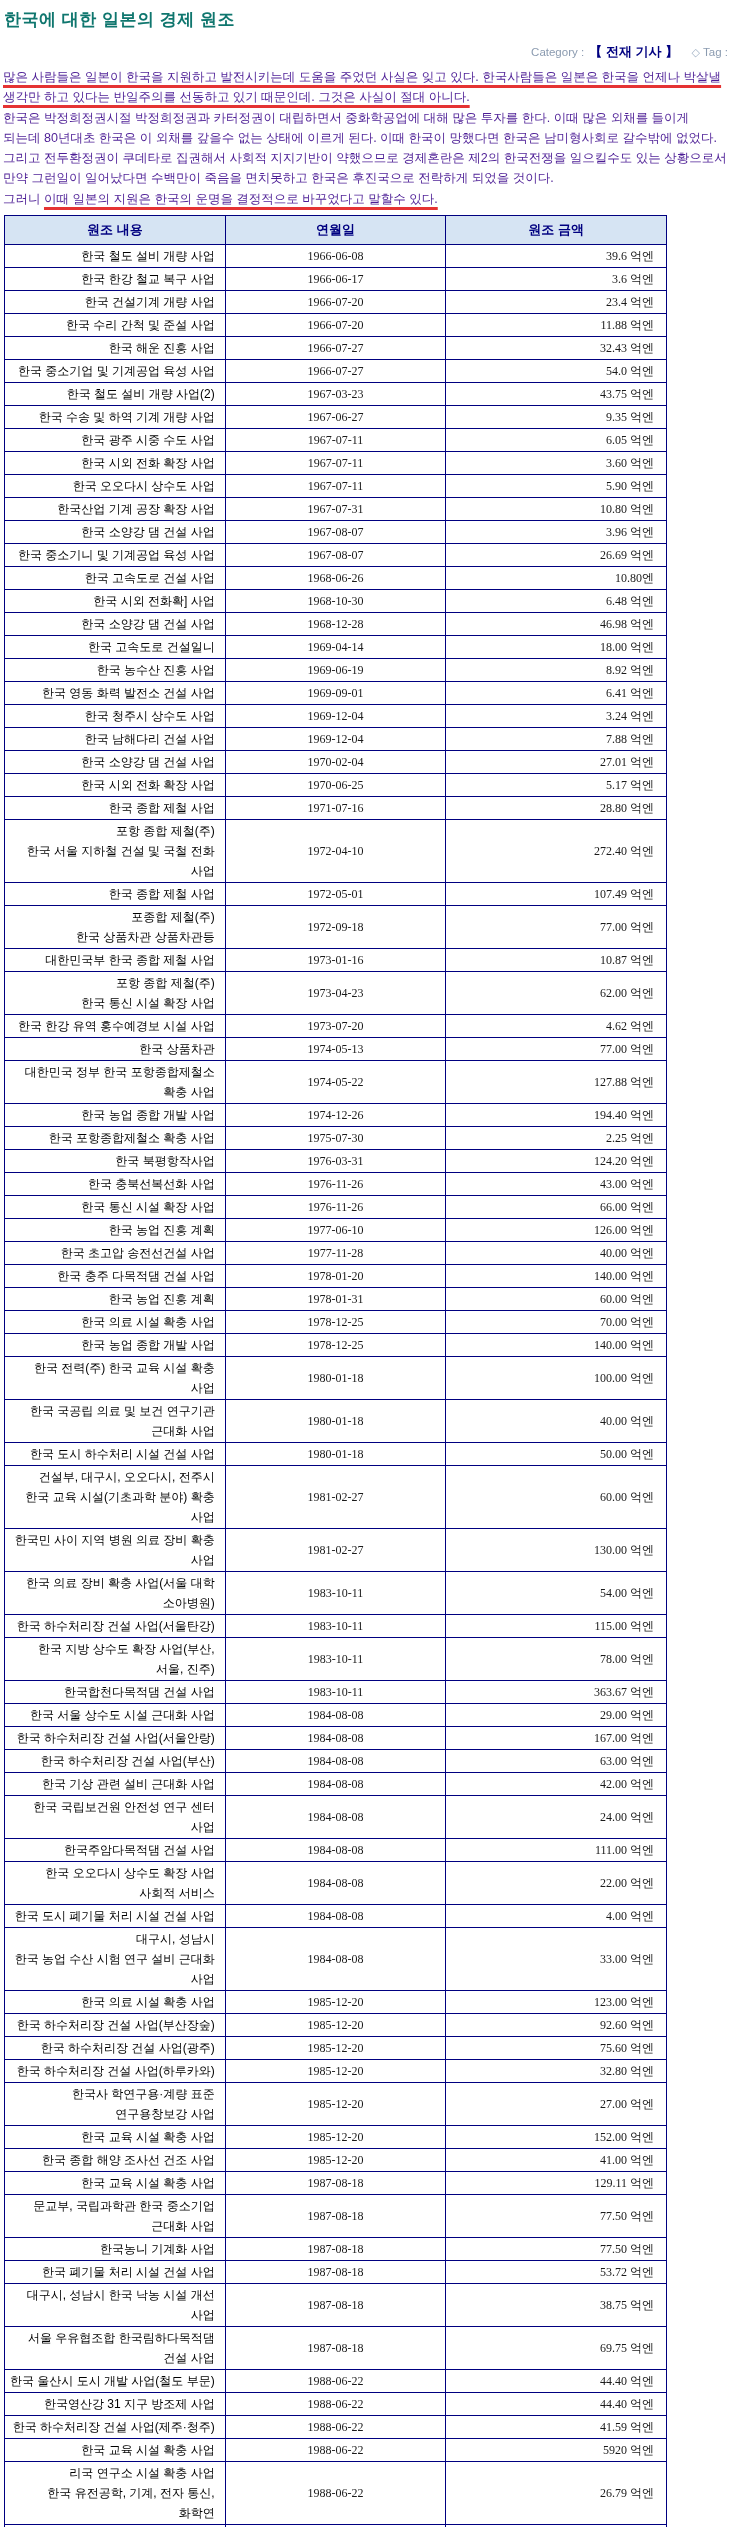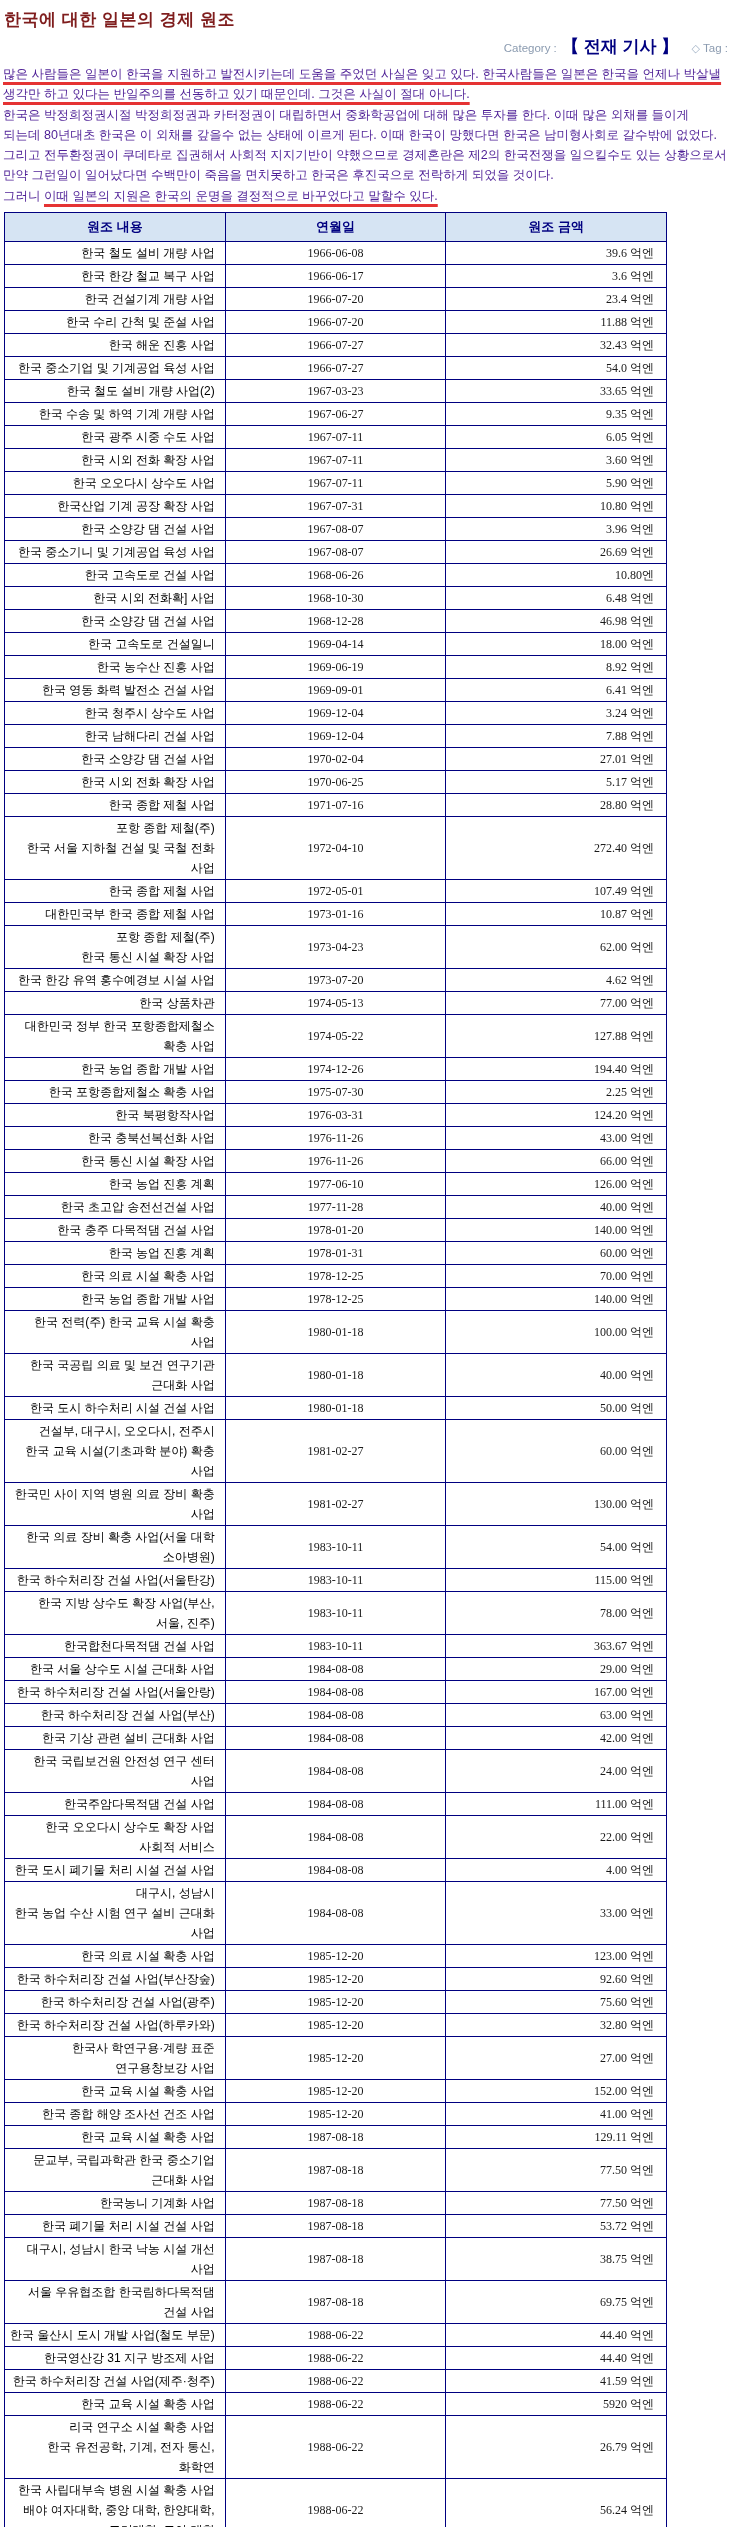--- a/index.html
+++ b/index.html
@@ -7,36 +7,36 @@
     width:732px;
     font-family:"Liberation Sans","DejaVu Sans",sans-serif;
     color:#000000;
     -webkit-font-smoothing:none;
   }
   .page { padding:6px 2px 14px 2px; box-sizing:border-box; }
 
   .page-title {
     font-size:17px;
     font-weight:bold;
-    color:#7f1d1d;
-    margin:2px 0 4px 2px;
+    color:#0f766e;
+    margin:2px 0 12px 2px;
     letter-spacing:0.5px;
   }
 
   .meta {
     text-align:right;
     font-size:11.5px;
     color:#8b9bb0;
     margin:0 2px 6px 0;
     white-space:nowrap;
   }
   .meta .cat-value {
     color:#000080;
     font-weight:bold;
-    font-size:17px;
+    font-size:13px;
     margin:0 2px;
   }
   .meta .tag-icon {
     color:#9fb0c4;
     font-size:11px;
     margin-left:8px;
   }
 
   .intro { margin:0 0 6px 1px; }
   .intro p {
@@ -148,21 +148,21 @@
           <td class="col-amount">32.43 억엔</td>
         </tr>
         <tr>
           <td class="col-content">한국 중소기업 및 기계공업 육성 사업</td>
           <td class="col-date">1966-07-27</td>
           <td class="col-amount">54.0 억엔</td>
         </tr>
         <tr>
           <td class="col-content">한국 철도 설비 개량 사업(2)</td>
           <td class="col-date">1967-03-23</td>
-          <td class="col-amount">33.65 억엔</td>
+          <td class="col-amount">43.75 억엔</td>
         </tr>
         <tr>
           <td class="col-content">한국 수송 및 하역 기계 개량 사업</td>
           <td class="col-date">1967-06-27</td>
           <td class="col-amount">9.35 억엔</td>
         </tr>
         <tr>
           <td class="col-content">한국 광주 시중 수도 사업</td>
           <td class="col-date">1967-07-11</td>
           <td class="col-amount">6.05 억엔</td>
@@ -251,20 +251,25 @@
           <td class="col-content">포항 종합 제철(주)<br>한국 서울 지하철 건설 및 국철 전화 사업</td>
           <td class="col-date">1972-04-10</td>
           <td class="col-amount">272.40 억엔</td>
         </tr>
         <tr>
           <td class="col-content">한국 종합 제철 사업</td>
           <td class="col-date">1972-05-01</td>
           <td class="col-amount">107.49 억엔</td>
         </tr>
         <tr>
+          <td class="col-content">포종합 제철(주)<br>한국 상품차관 상품차관등</td>
+          <td class="col-date">1972-09-18</td>
+          <td class="col-amount">77.00 억엔</td>
+        </tr>
+        <tr>
           <td class="col-content">대한민국부 한국 종합 제철 사업</td>
           <td class="col-date">1973-01-16</td>
           <td class="col-amount">10.87 억엔</td>
         </tr>
         <tr>
           <td class="col-content">포항 종합 제철(주)<br>한국 통신 시설 확장 사업</td>
           <td class="col-date">1973-04-23</td>
           <td class="col-amount">62.00 억엔</td>
         </tr>
         <tr>

